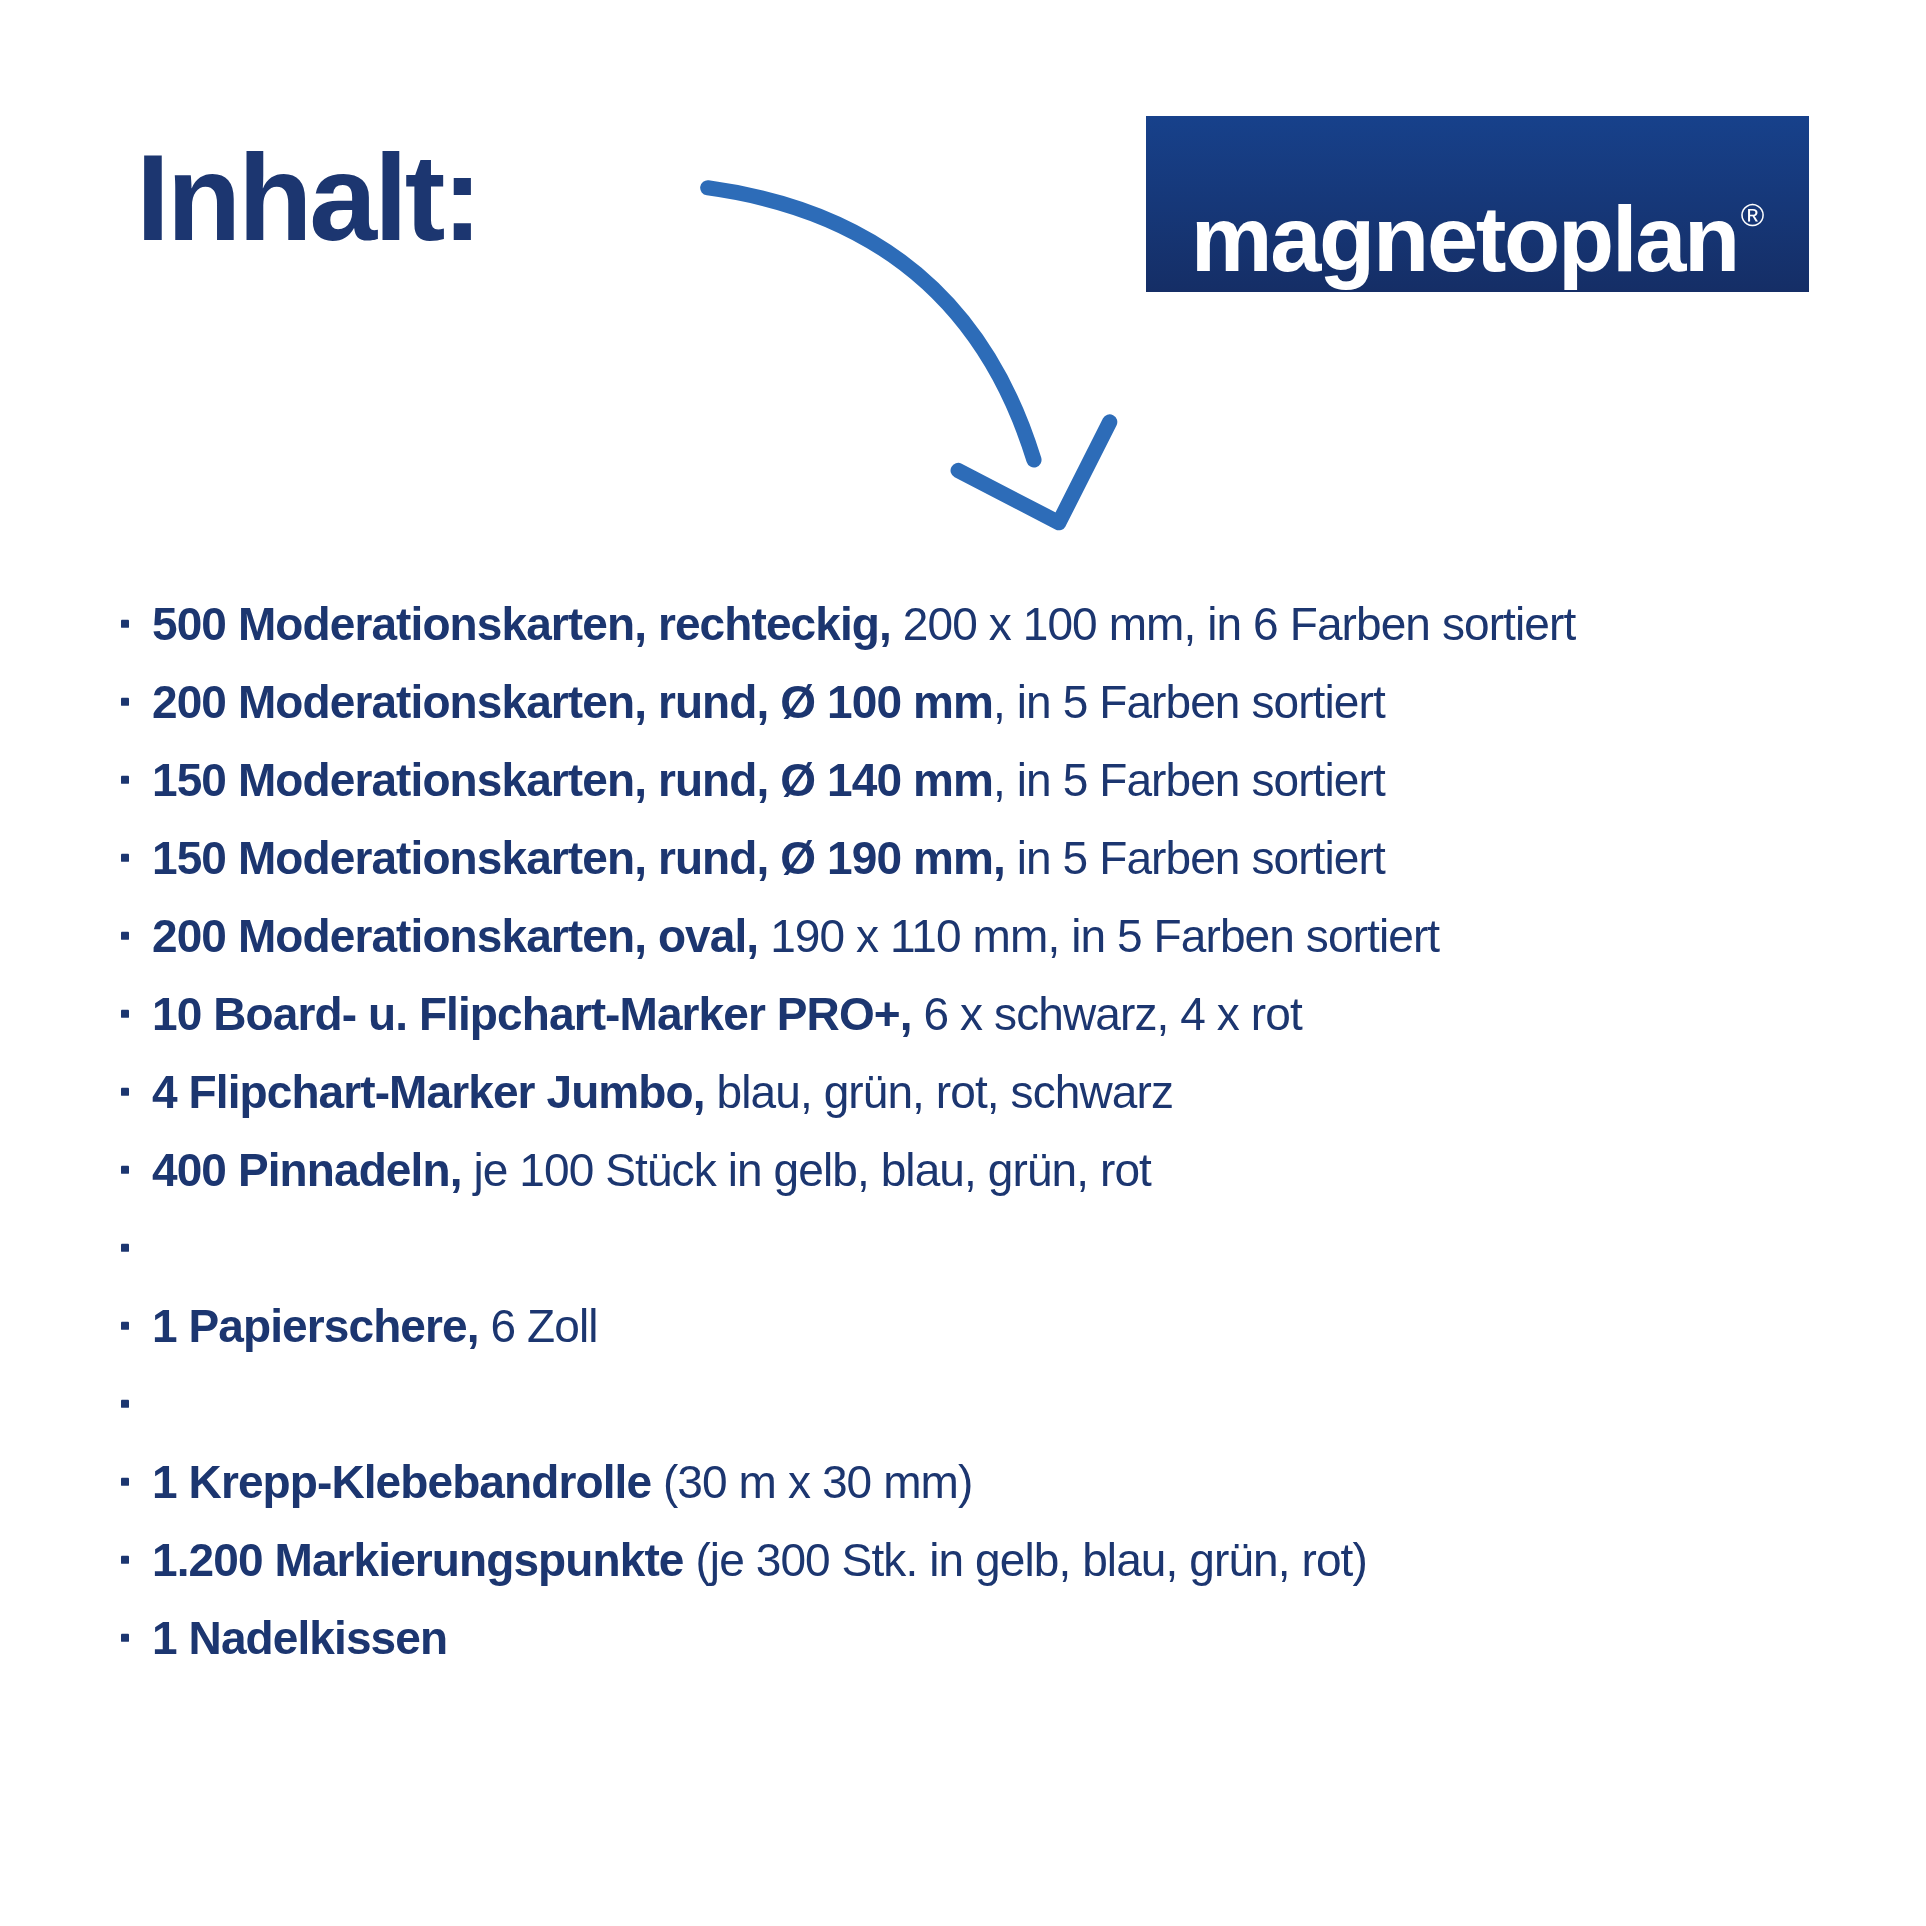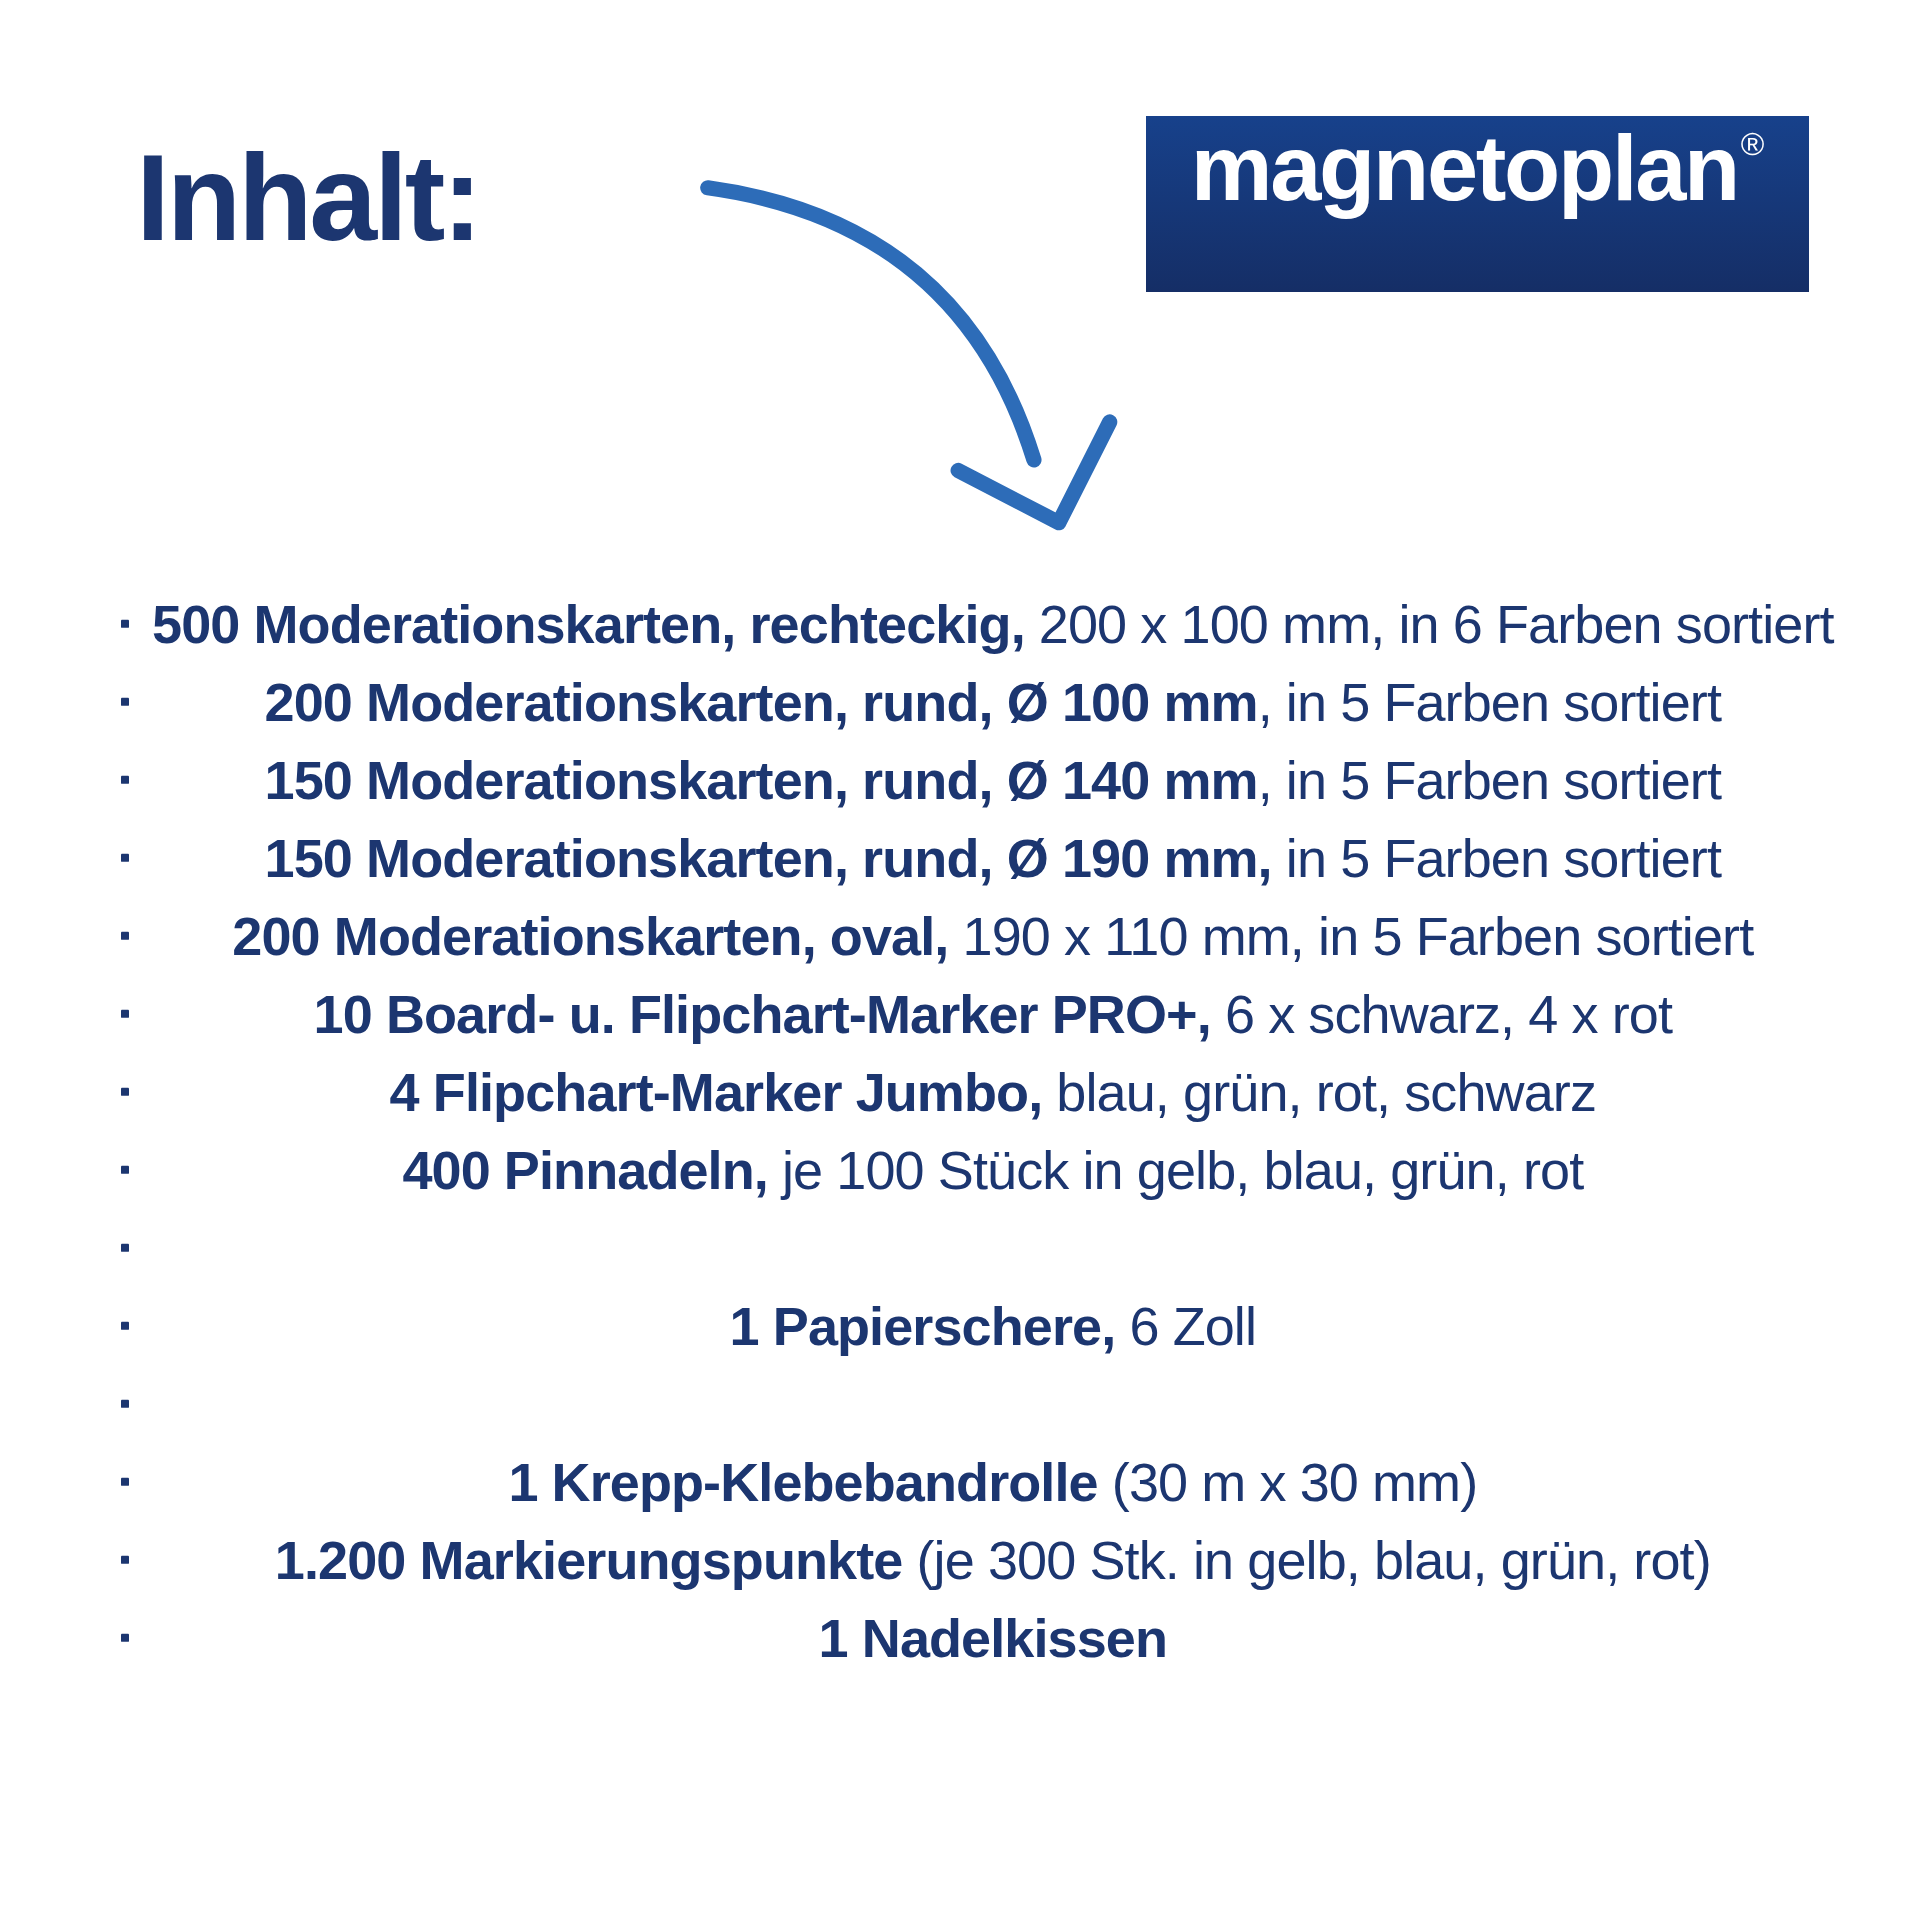--- a/index.html
+++ b/index.html
@@ -11,37 +11,37 @@
   .title{
     position:absolute;left:120px;top:121px;margin:16px;
     font-size:122px;line-height:1;font-weight:700;color:var(--navy,#1c3670);
     letter-spacing:-3.2px;
   }
   .arrow{position:absolute;left:693px;top:176px;width:425px;height:370px;}
   .arrow path{fill:none;stroke:var(--arrow,#2d6cb8);stroke-width:33;stroke-linecap:round;stroke-linejoin:round;}
   .logo{
     position:absolute;left:1146px;top:116px;width:663px;height:176px;
     background:linear-gradient(180deg,var(--logo-top,#17418b),var(--logo-bottom,#152e66));
-    display:flex;align-items:flex-start;justify-content:center;
+    display:flex;align-items:flex-end;justify-content:center;
   }
   .logo-inner{white-space:nowrap;}
   .logo-text{
     color:var(--logo-text,#fff);font-size:92px;font-weight:700;letter-spacing:-2.3px;
   }
   .logo-reg{
     color:var(--logo-text,#fff);font-size:32px;font-weight:400;
     display:inline-block;position:relative;top:-45px;margin-left:2.8px;
   }
   .items{
     position:absolute;left:121px;top:585px;margin:0;padding:0;list-style:none;
   }
   .item{
     position:relative;height:78px;display:flex;align-items:center;
-    padding-left:31px;font-size:54px;color:var(--navy,#1c3670);
-    letter-spacing:-0.9px;white-space:nowrap;justify-content:center;
+    padding-left:31px;font-size:46px;color:var(--navy,#1c3670);
+    letter-spacing:-0.9px;white-space:nowrap;
   }
   .item .bullet{
     position:absolute;left:0;top:50%;transform:translateY(-50%);
     width:8.3px;height:8.3px;border-radius:0.9px;background:var(--navy,#1c3670);
   }
   .item b{font-weight:700;}
   .item .reg{font-weight:400;}
 </style>
 </head>
 <body>

